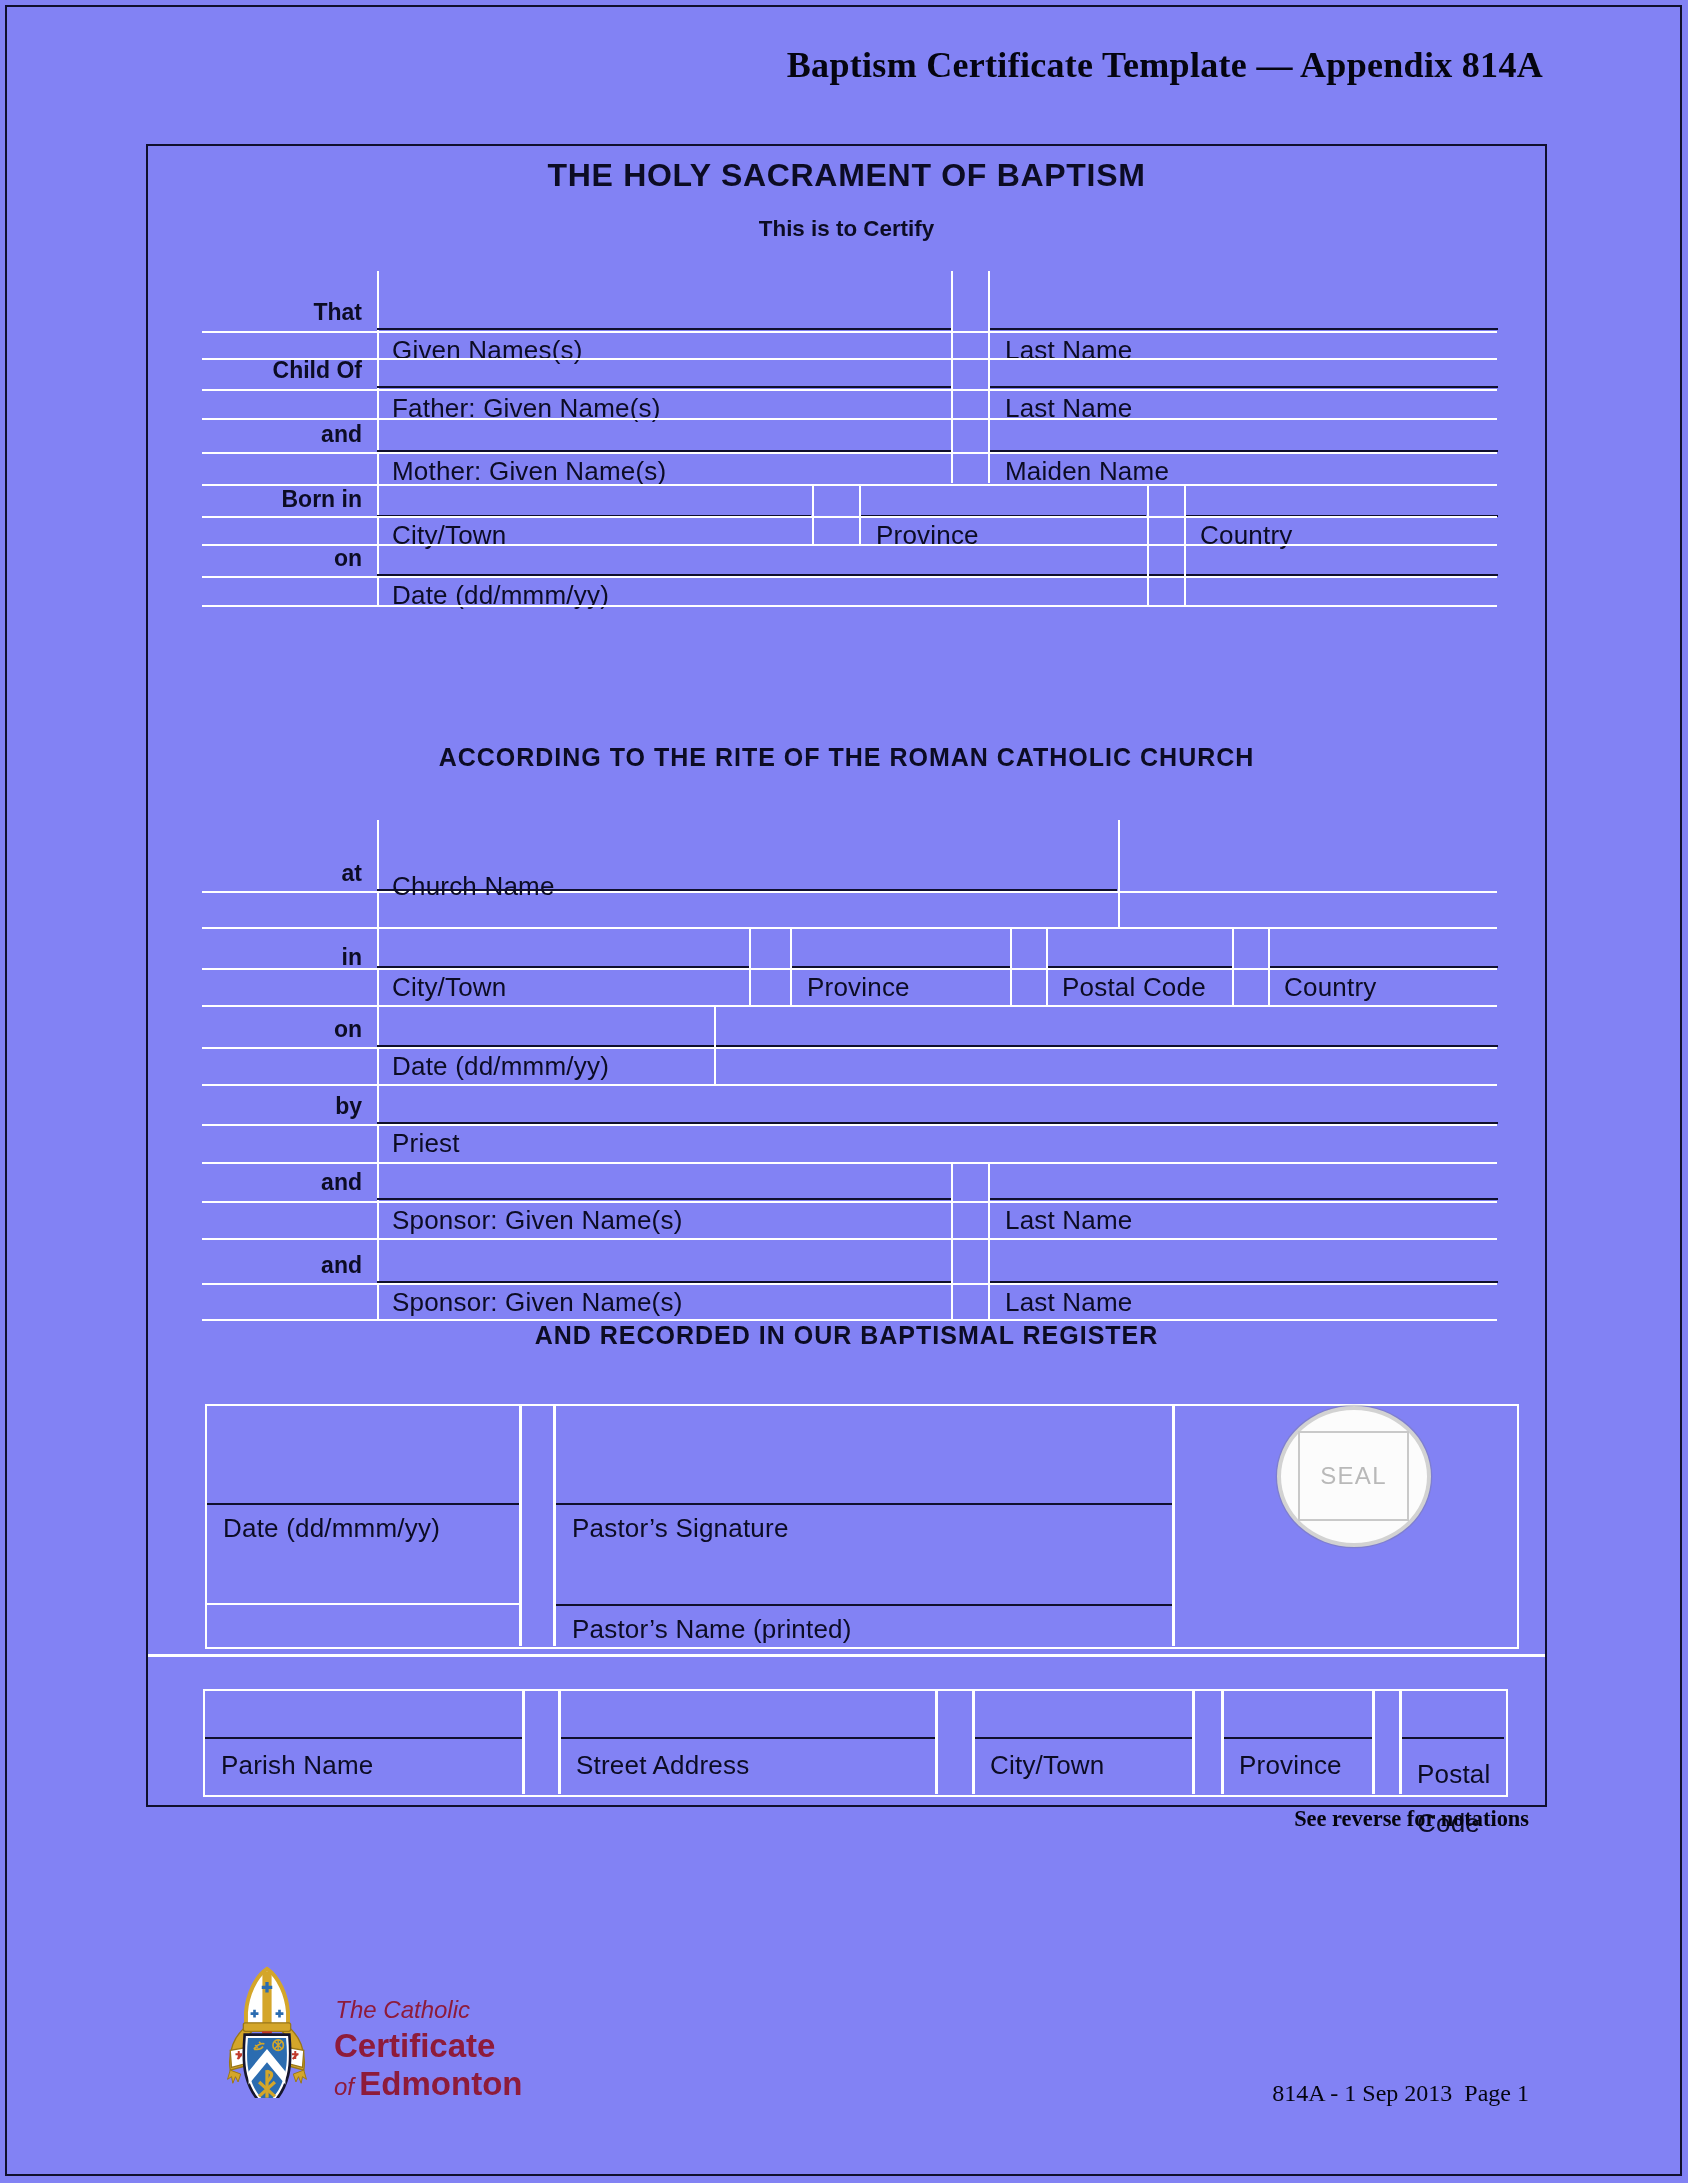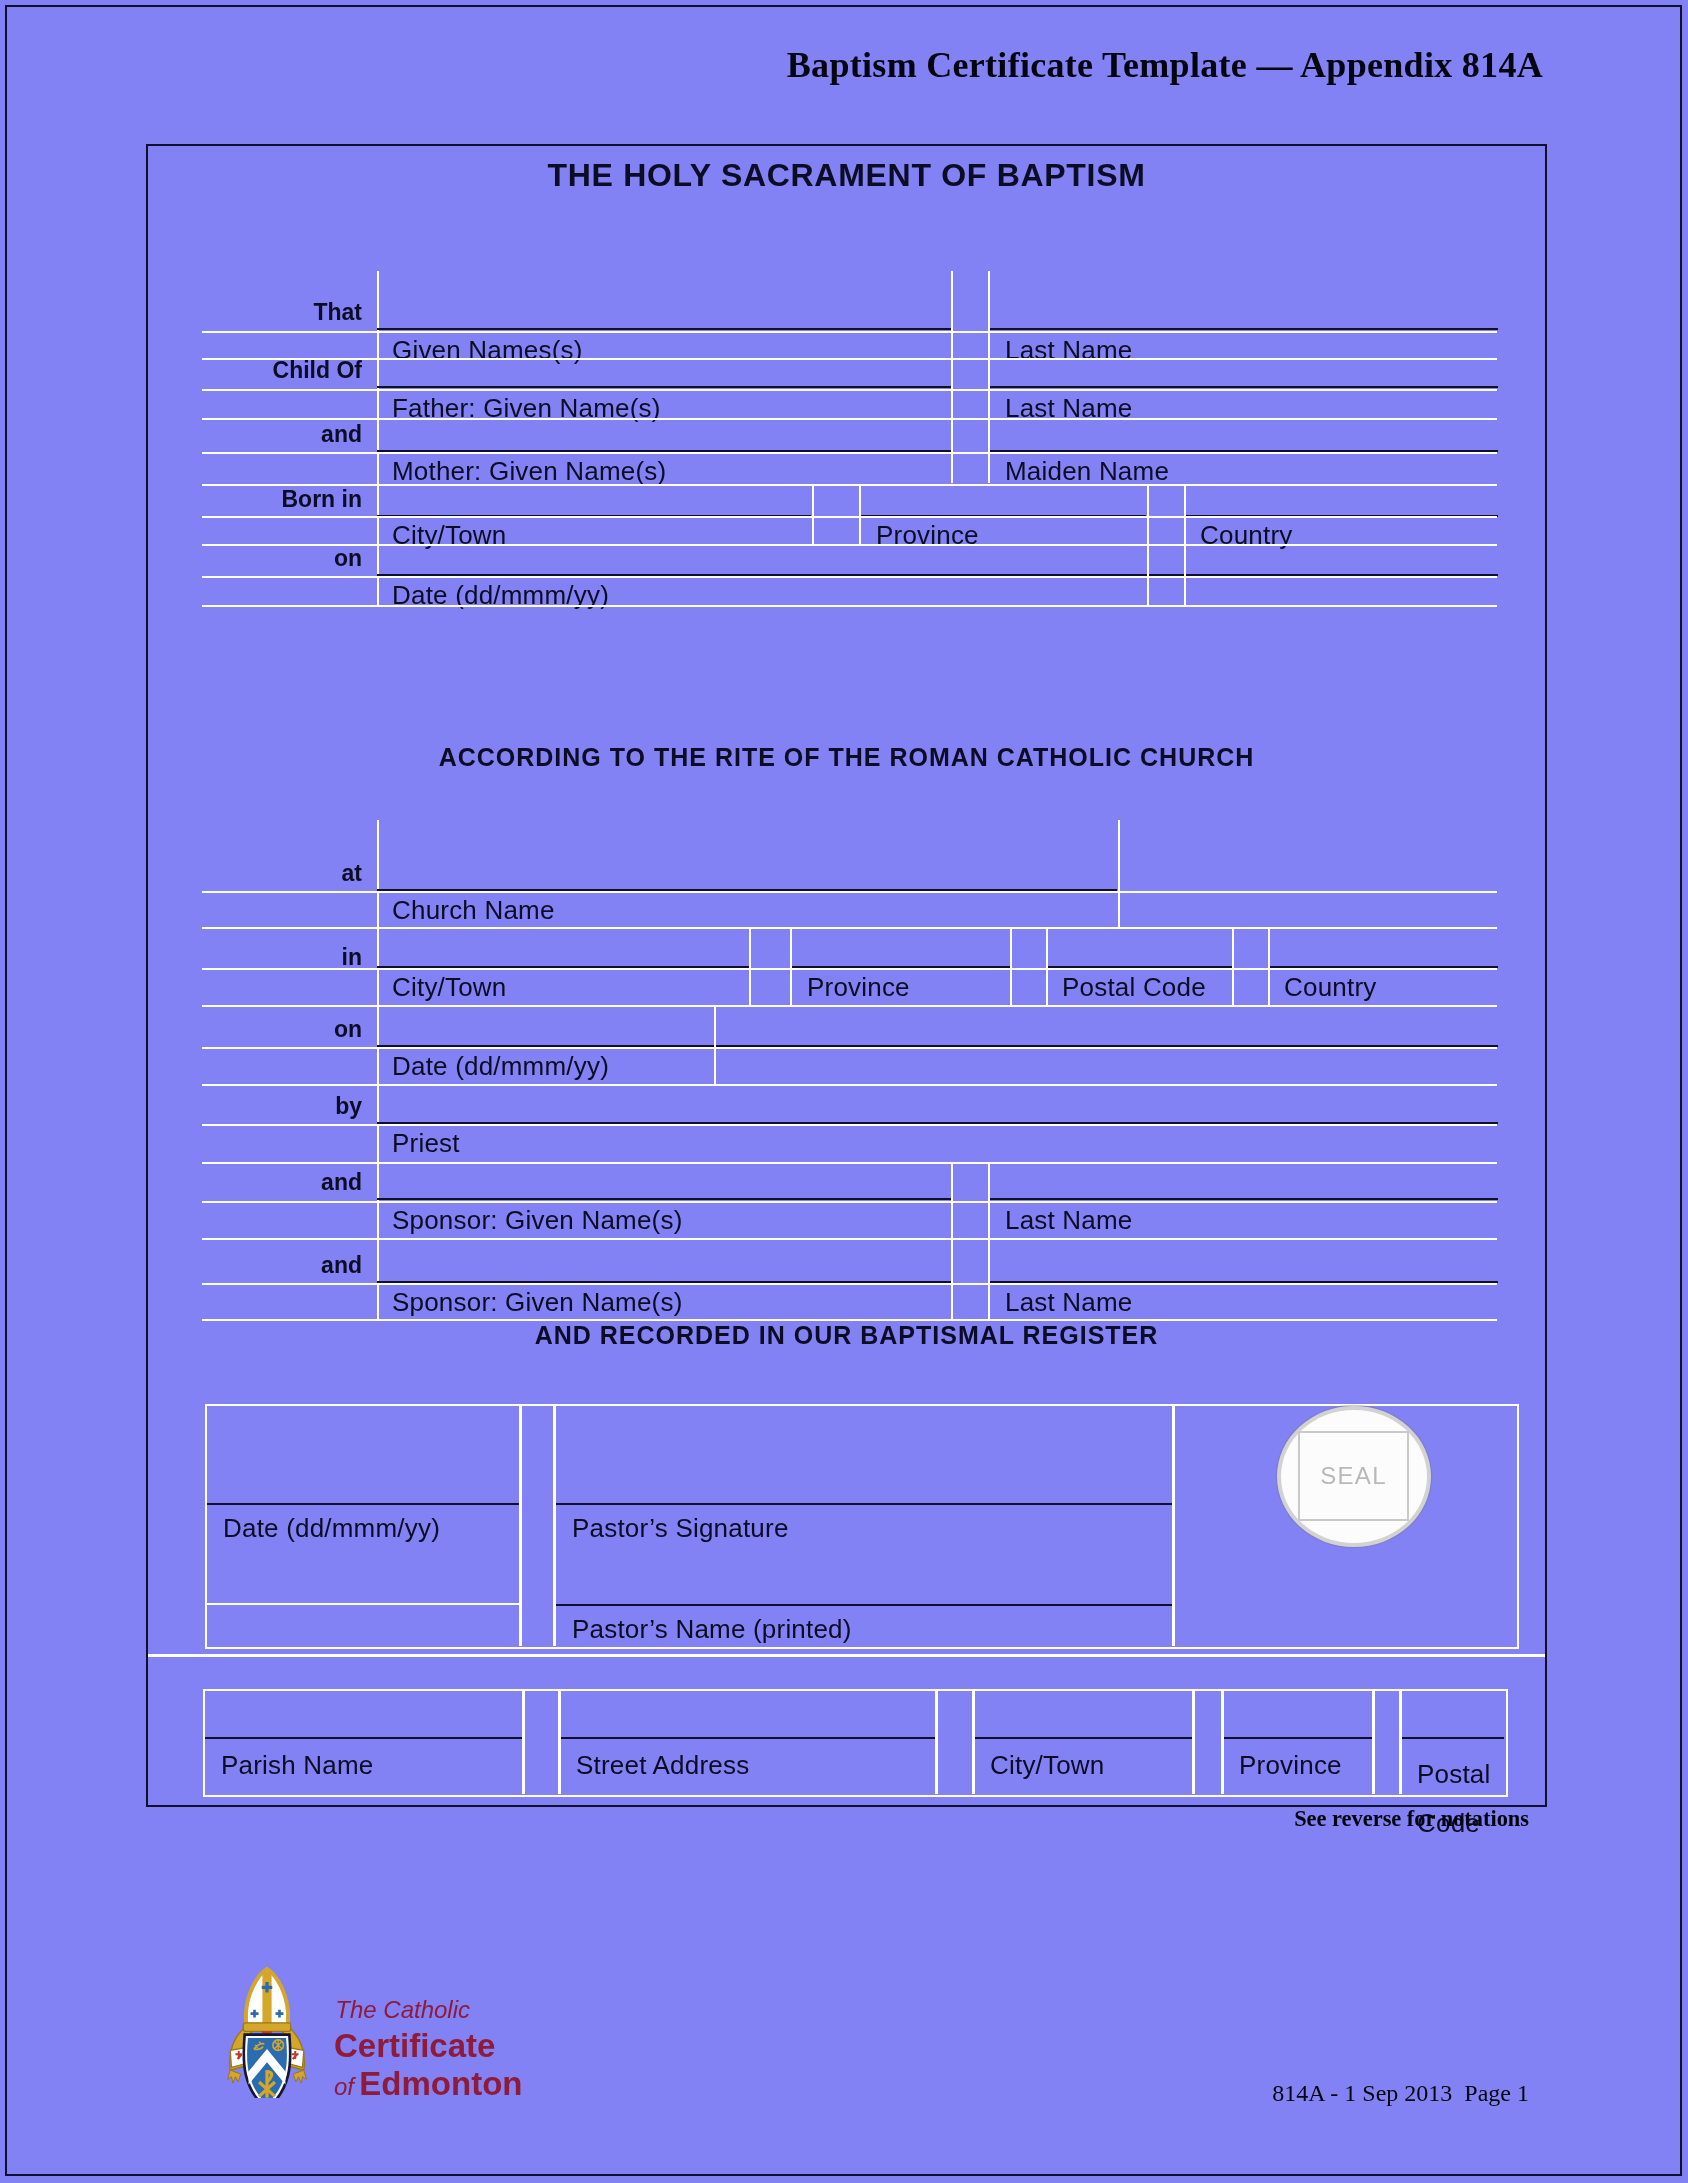--- a/index.html
+++ b/index.html
@@ -44,20 +44,21 @@
 </head>
 <body>
 
 <div class="frame"></div>
 
 <div class="doc-title">Baptism Certificate Template — Appendix 814A</div>
 
 <div class="cert-box">
 
   <div class="hd h-main">THE HOLY SACRAMENT OF BAPTISM</div>
+  <div class="hd h-sub">This is to Certify</div>
 
   <div class="wv" style="left:229px;top:125px;height:334px;"></div>
 
   <div class="lbl" style="top:125px;height:59px;">That</div>
   <div class="cell" style="left:229px;top:125px;width:574px;height:59px;"></div>
   <div class="cell" style="left:842px;top:125px;width:508px;height:59px;"></div>
   <div class="wv" style="left:803px;top:125px;height:87px;"></div>
   <div class="wv" style="left:840px;top:125px;height:87px;"></div>
   <div class="wl" style="left:54px;top:185px;width:1295px;"></div>
   <div class="cap" style="left:244px;top:189px;">Given Names(s)</div>
@@ -105,21 +106,21 @@
   <div class="wv" style="left:1036px;top:338px;height:122px;"></div>
 
   <div class="hd h-mid" style="top:597px;">ACCORDING TO THE RITE OF THE ROMAN CATHOLIC CHURCH</div>
 
   <div class="wv" style="left:229px;top:674px;height:500px;"></div>
 
   <div class="lbl" style="top:674px;height:71px;">at</div>
   <div class="cell" style="left:229px;top:674px;width:740px;height:71px;"></div>
   <div class="wv" style="left:970px;top:674px;height:107px;"></div>
   <div class="wl" style="left:54px;top:745px;width:1295px;"></div>
-  <div class="cap" style="left:244px;top:749px;">Church Name</div>
+  <div class="cap" style="left:244px;top:725px;">Church Name</div>
   <div class="wl" style="left:54px;top:781px;width:1295px;"></div>
 
   <div class="lbl" style="top:781px;height:48px;">in</div>
   <div class="cell" style="left:229px;top:781px;width:372px;height:41px;"></div>
   <div class="cell" style="left:644px;top:781px;width:218px;height:41px;"></div>
   <div class="cell" style="left:900px;top:781px;width:184px;height:41px;"></div>
   <div class="cell" style="left:1122px;top:781px;width:228px;height:41px;"></div>
   <div class="wv" style="left:601px;top:781px;height:78px;"></div>
   <div class="wv" style="left:642px;top:781px;height:78px;"></div>
   <div class="wv" style="left:862px;top:781px;height:78px;"></div>

